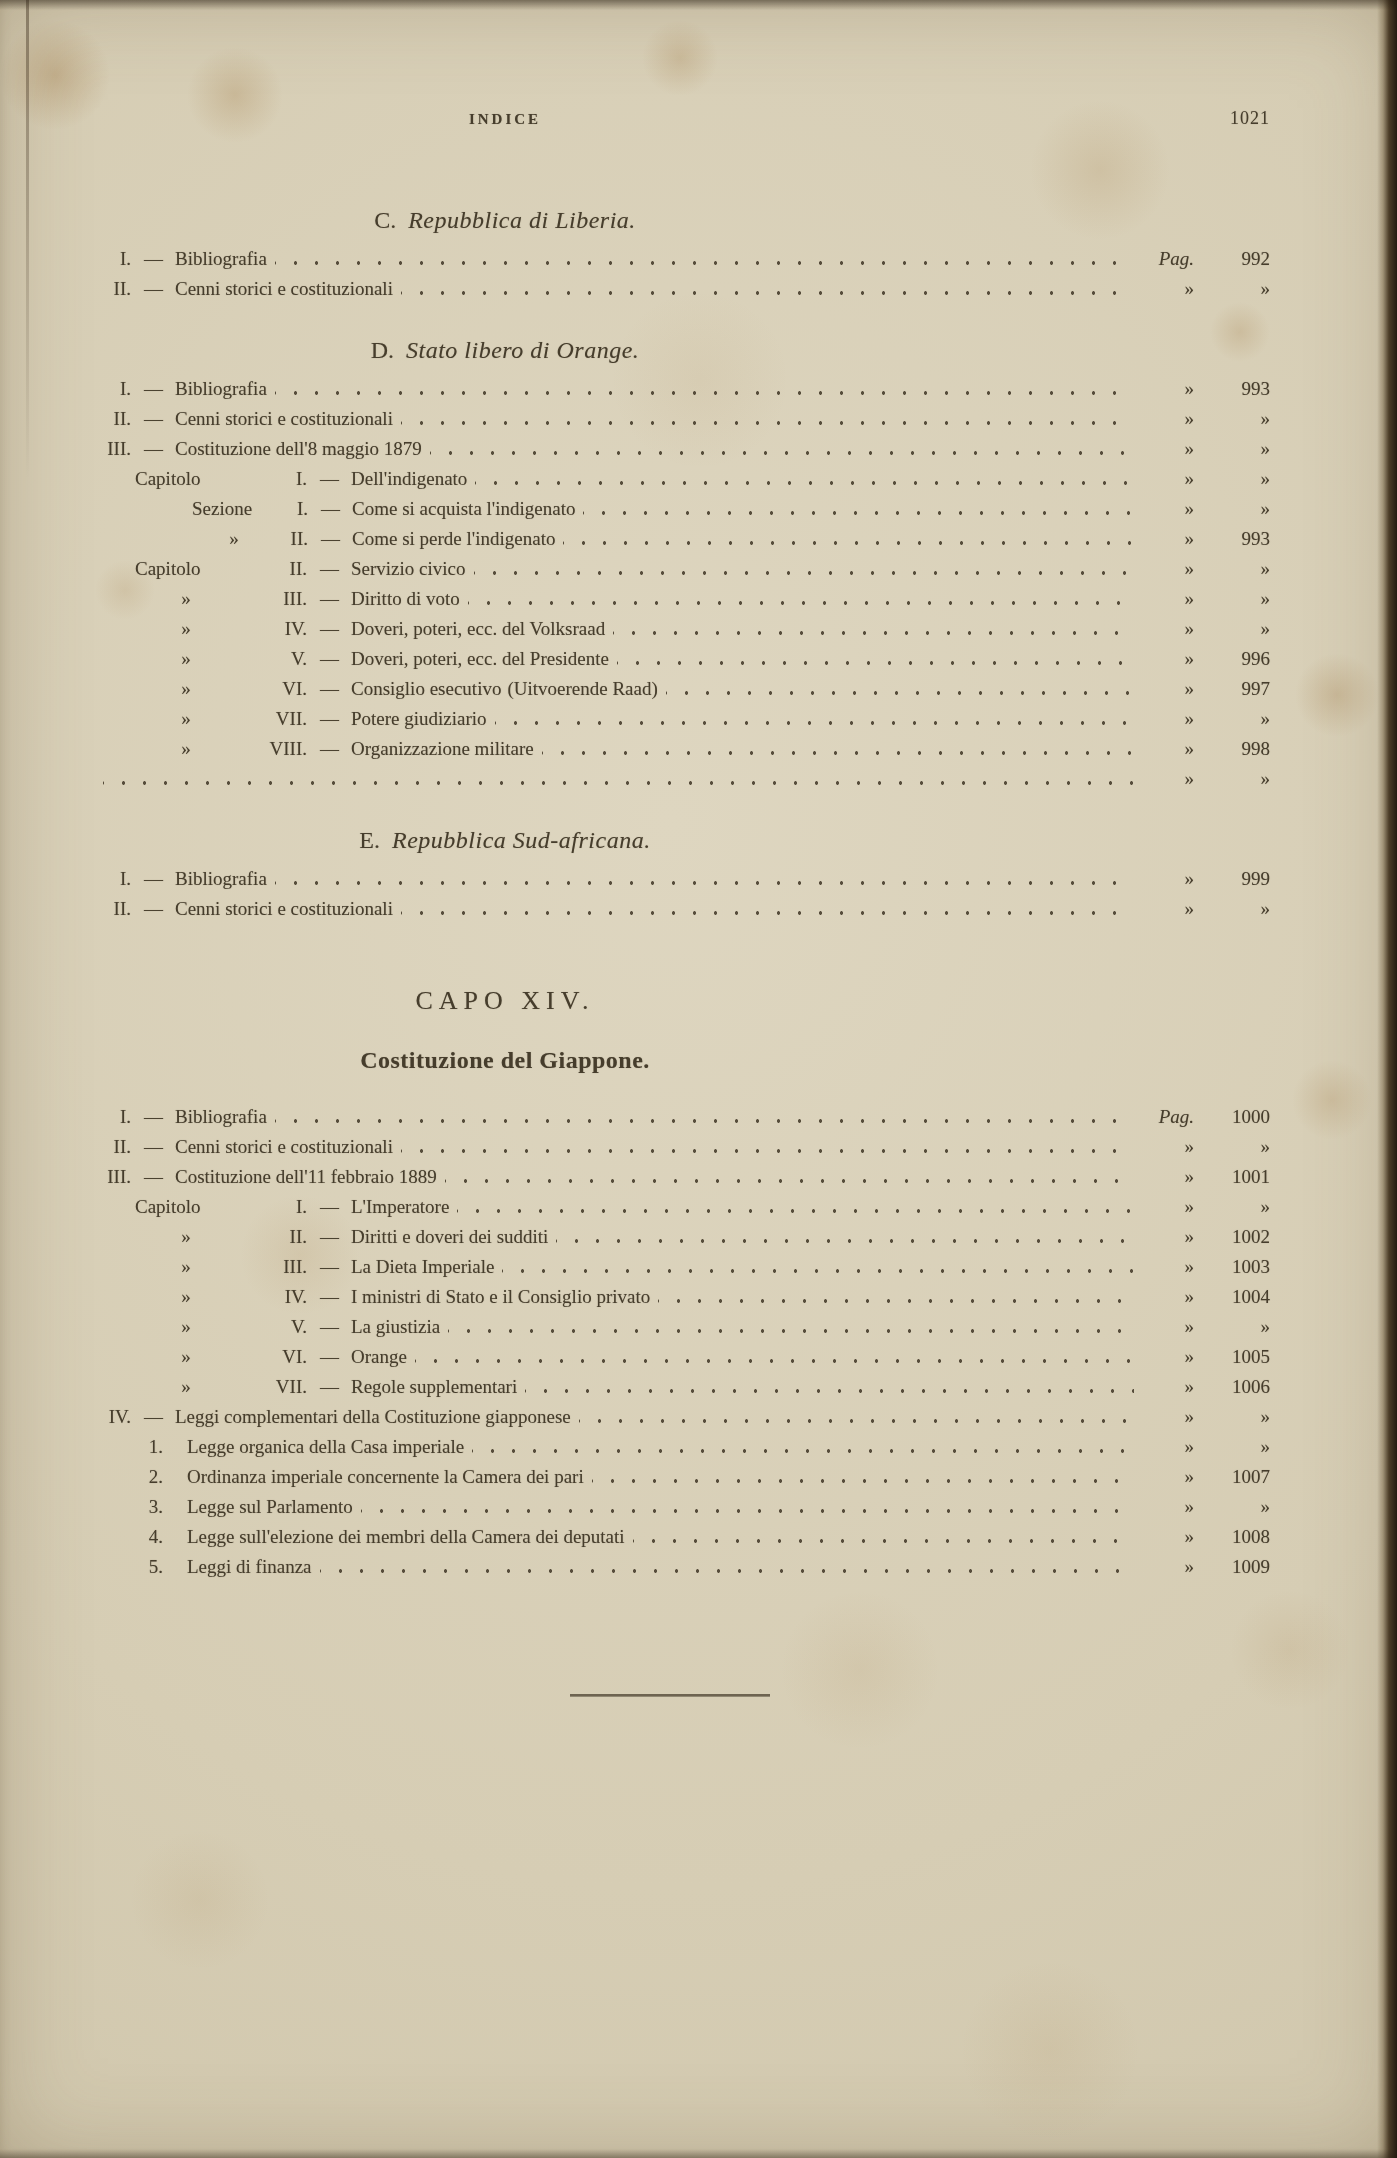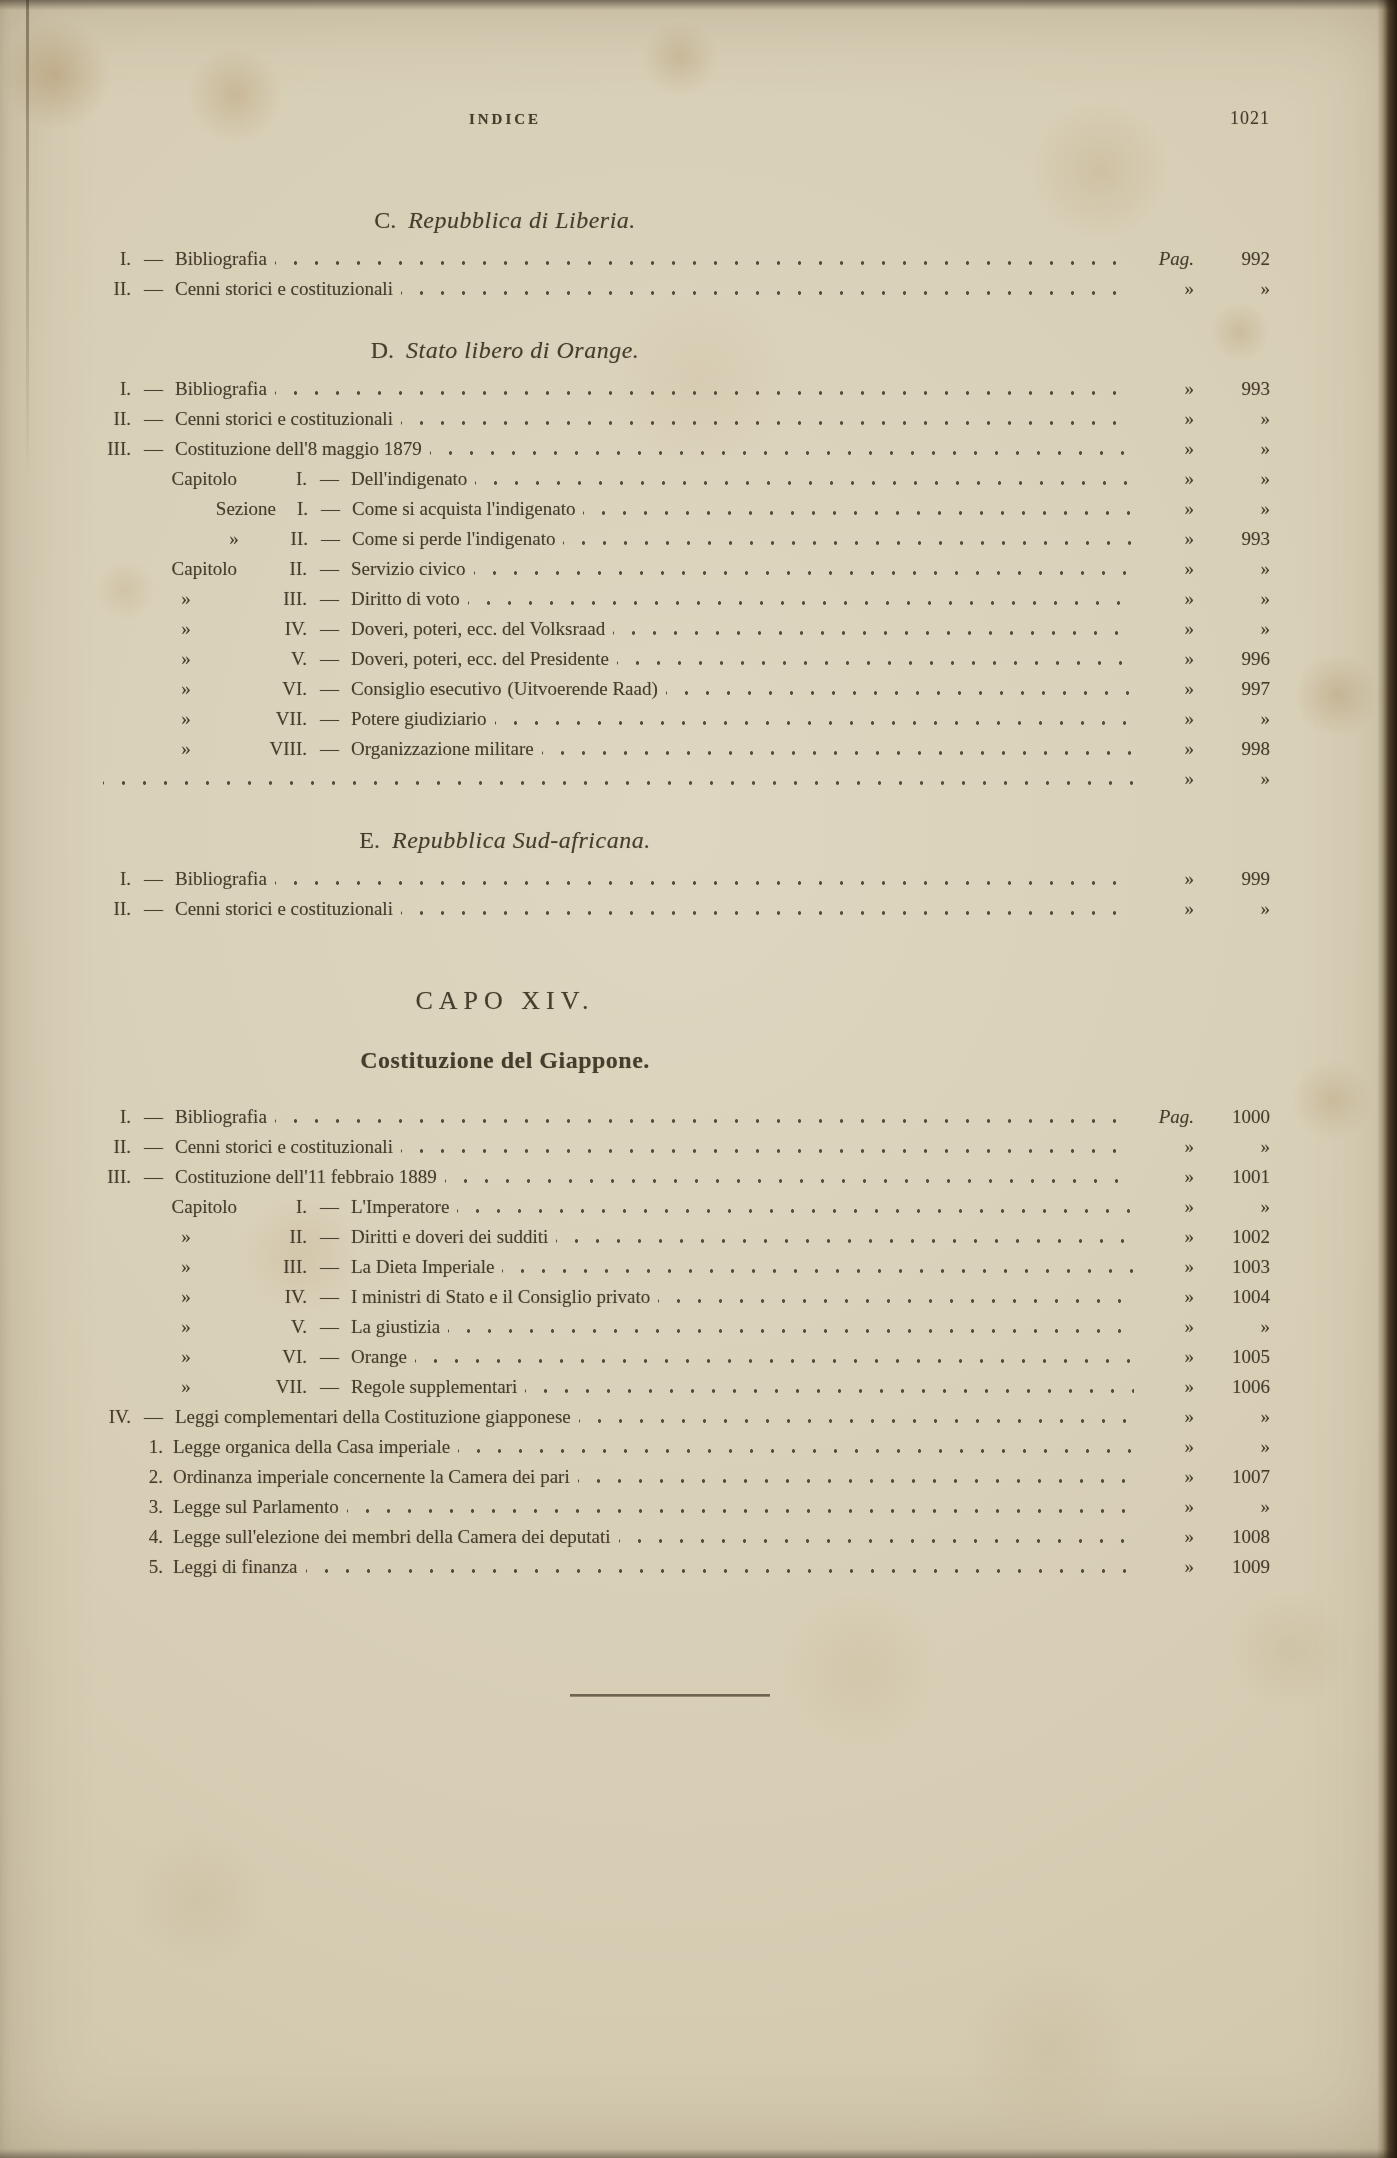--- a/index.html
+++ b/index.html
@@ -67,32 +67,32 @@
   .hp{font-style:normal;margin-right:12px;}
   .ht{font-style:italic;letter-spacing:.5px;}
 
   .chapter{width:820px;text-align:center;font-size:26px;letter-spacing:6px;margin-top:60px;height:34px;line-height:34px;}
   .chapter-sub{width:820px;text-align:center;font-size:24px;font-weight:bold;letter-spacing:.5px;margin-top:26px;height:32px;line-height:32px;}
   .sec-entries{margin:0;}
   .sec-entries.sec-3{margin-top:26px;}
 
   .row{display:flex;align-items:baseline;height:30px;line-height:30px;}
   .lbl{flex:0 1 auto;white-space:nowrap;}
-  .p-word{display:none;text-align:right;}
+  .p-word{display:none;}
   .t-capitolo .p-word,.t-capitolo-ditto .p-word{display:inline-block;width:102px;margin-left:40px;}
   .t-capitolo-ditto .p-word{text-align:center;}
   .t-sezione .p-word,.t-sezione-ditto .p-word{display:inline-block;width:84px;margin-left:97px;}
   .t-sezione-ditto .p-word{text-align:center;}
   .p-num{display:inline-block;text-align:right;}
   .t-roman .p-num{width:36px;}
   .t-capitolo .p-num,.t-capitolo-ditto .p-num{width:70px;}
   .t-sezione .p-num,.t-sezione-ditto .p-num{width:32px;}
   .t-num .p-num{width:28px;margin-left:40px;}
   .p-dash{margin:0 12px 0 13px;}
-  .t-num .p-title{margin-left:10px;}
+  .t-num .p-title{margin-left:24px;}
   .p-title-it{margin-left:6px;}
   .p-title-it:empty{display:none;}
   .leader{
     flex:1 1 20px;min-width:18px;align-self:stretch;margin-left:8px;
     background-image:radial-gradient(circle, rgba(73,63,46,.9) 1.5px, transparent 2px);
     background-size:21px 6px;background-repeat:repeat-x;
     background-position:left 10px bottom 8px;
   }
   .ref-marker{flex:0 0 62px;text-align:right;padding-right:2px;}
   .ref-marker.pag{font-style:italic;}

